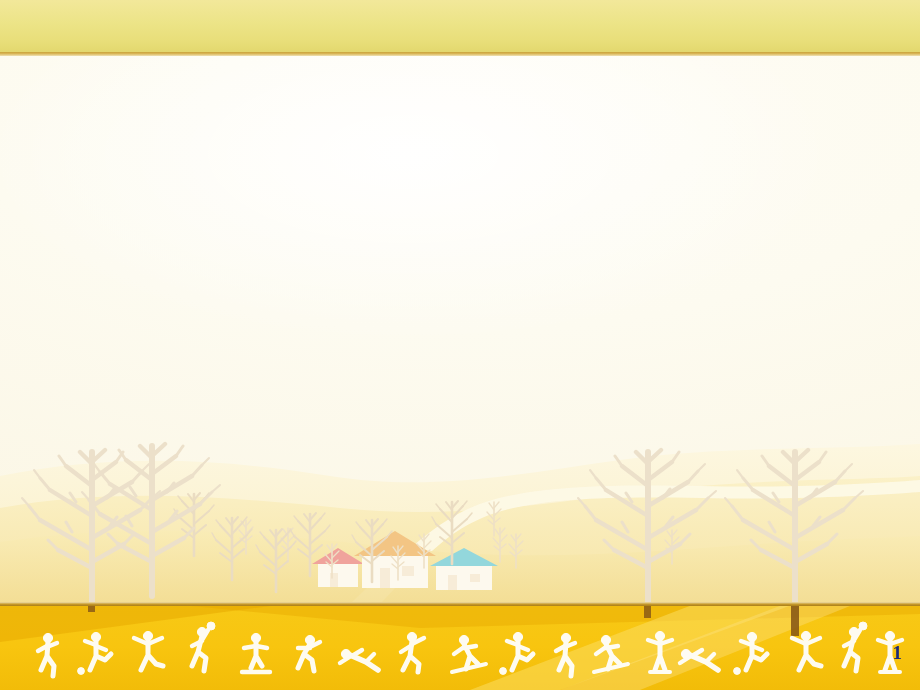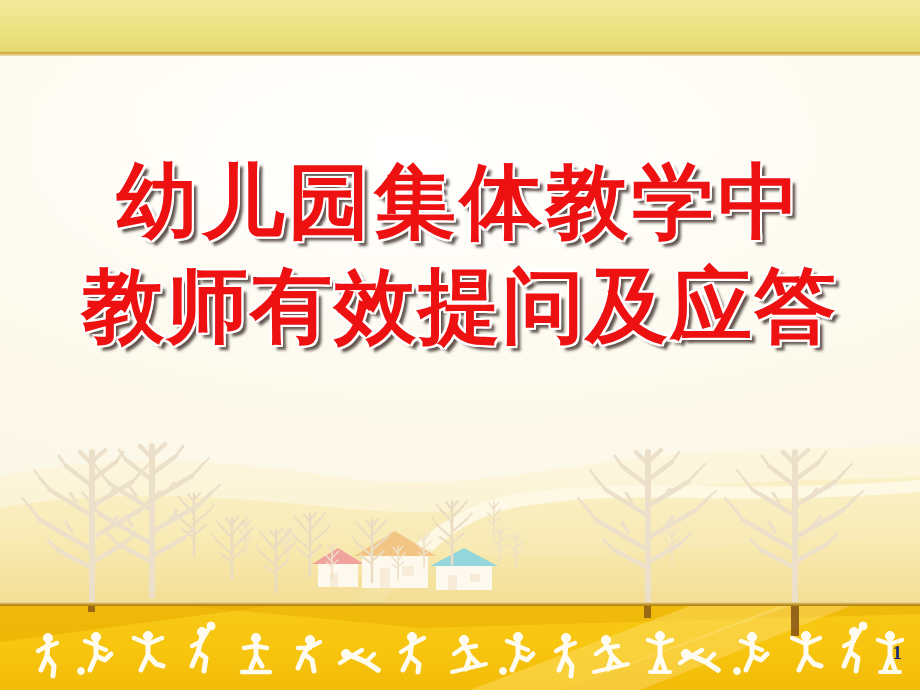--- a/index.html
+++ b/index.html
@@ -200,24 +200,20 @@
       <g>
         <use href="#bigTree" x="795" y="546"></use>
       </g>
     </svg>
   </div>
 
   <div class="banner"></div>
   <div class="banner-rule"></div>
   <div class="banner-text">教育就是与孩子一起感受幸福、创造幸福</div>
 
-  <div class="title-block">
-    <span class="title-line l1">幼儿园集体教学中</span>
-    <span class="title-line l2">教师有效提问及应答</span>
-  </div>
 
   <div class="footband">
     <svg viewBox="0 0 920 88" xmlns="http://www.w3.org/2000/svg" aria-hidden="true">
       <defs>
         <linearGradient id="bandG" x1="0" y1="0" x2="0" y2="1">
           <stop offset="0%" stop-color="#f7c917"></stop>
           <stop offset="50%" stop-color="#f8c50f"></stop>
           <stop offset="100%" stop-color="#f2bc08"></stop>
         </linearGradient>
         <g id="fig-run">

